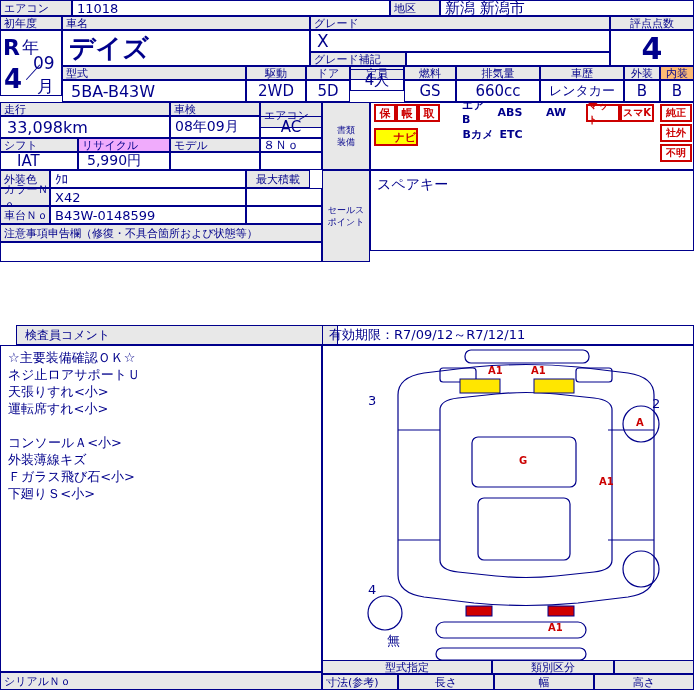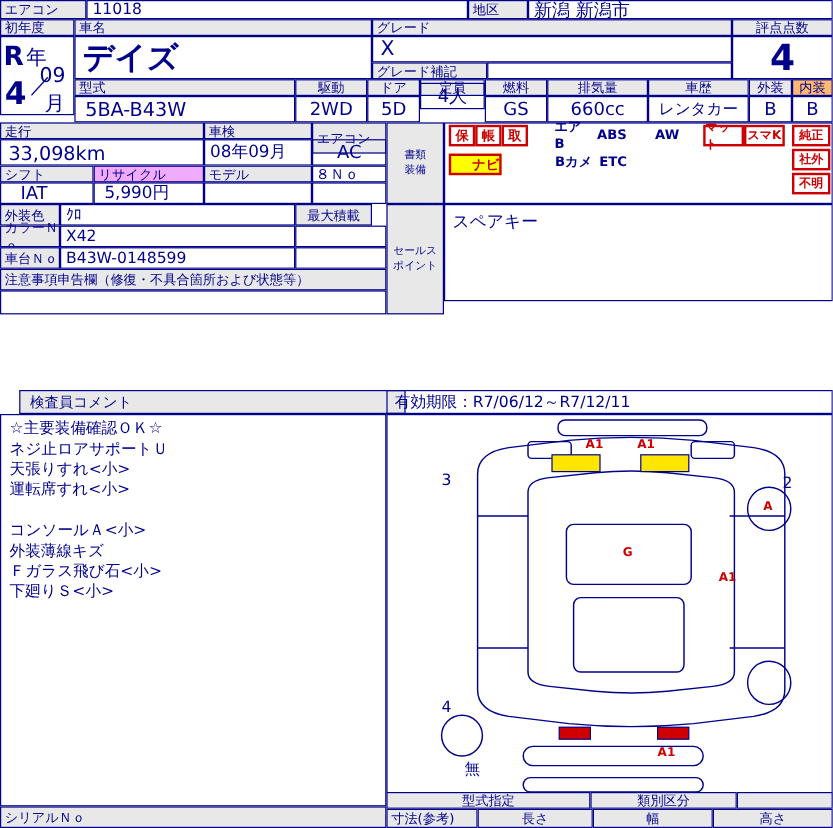--- a/index.html
+++ b/index.html
@@ -280,21 +280,21 @@
   <div class="cmt" style="left:8px;top:349px;">☆主要装備確認ＯＫ☆</div>
   <div class="cmt" style="left:8px;top:366px;">ネジ止ロアサポートＵ</div>
   <div class="cmt" style="left:8px;top:383px;">天張りすれ&lt;小&gt;</div>
   <div class="cmt" style="left:8px;top:400px;">運転席すれ&lt;小&gt;</div>
   <div class="cmt" style="left:8px;top:434px;">コンソールＡ&lt;小&gt;</div>
   <div class="cmt" style="left:8px;top:451px;">外装薄線キズ</div>
   <div class="cmt" style="left:8px;top:468px;">Ｆガラス飛び石&lt;小&gt;</div>
   <div class="cmt" style="left:8px;top:485px;">下廻りＳ&lt;小&gt;</div>
 
   <div class="bx" style="left:322px;top:325px;width:372px;height:20px;">
-      <span class="val" style="font-size:13px;padding-left:6px">有効期限：R7/06/12～R7/12/11</span>
+      <span class="val" style="font-size:13px;padding-left:6px">有効期限：R7/09/12～R7/12/11</span>
     </div>
   <div class="bx" style="left:322px;top:345px;width:372px;height:327px;"></div>
 
   <svg width="694" height="690" viewBox="0 0 694 690">
     <g stroke="#00008b" fill="none" stroke-width="1.2">
 
       <rect x="465" y="350" width="124" height="13" rx="6"></rect>
 
       <rect x="440" y="368" width="36" height="14" rx="3"></rect>
       <rect x="576" y="368" width="36" height="14" rx="3"></rect>

